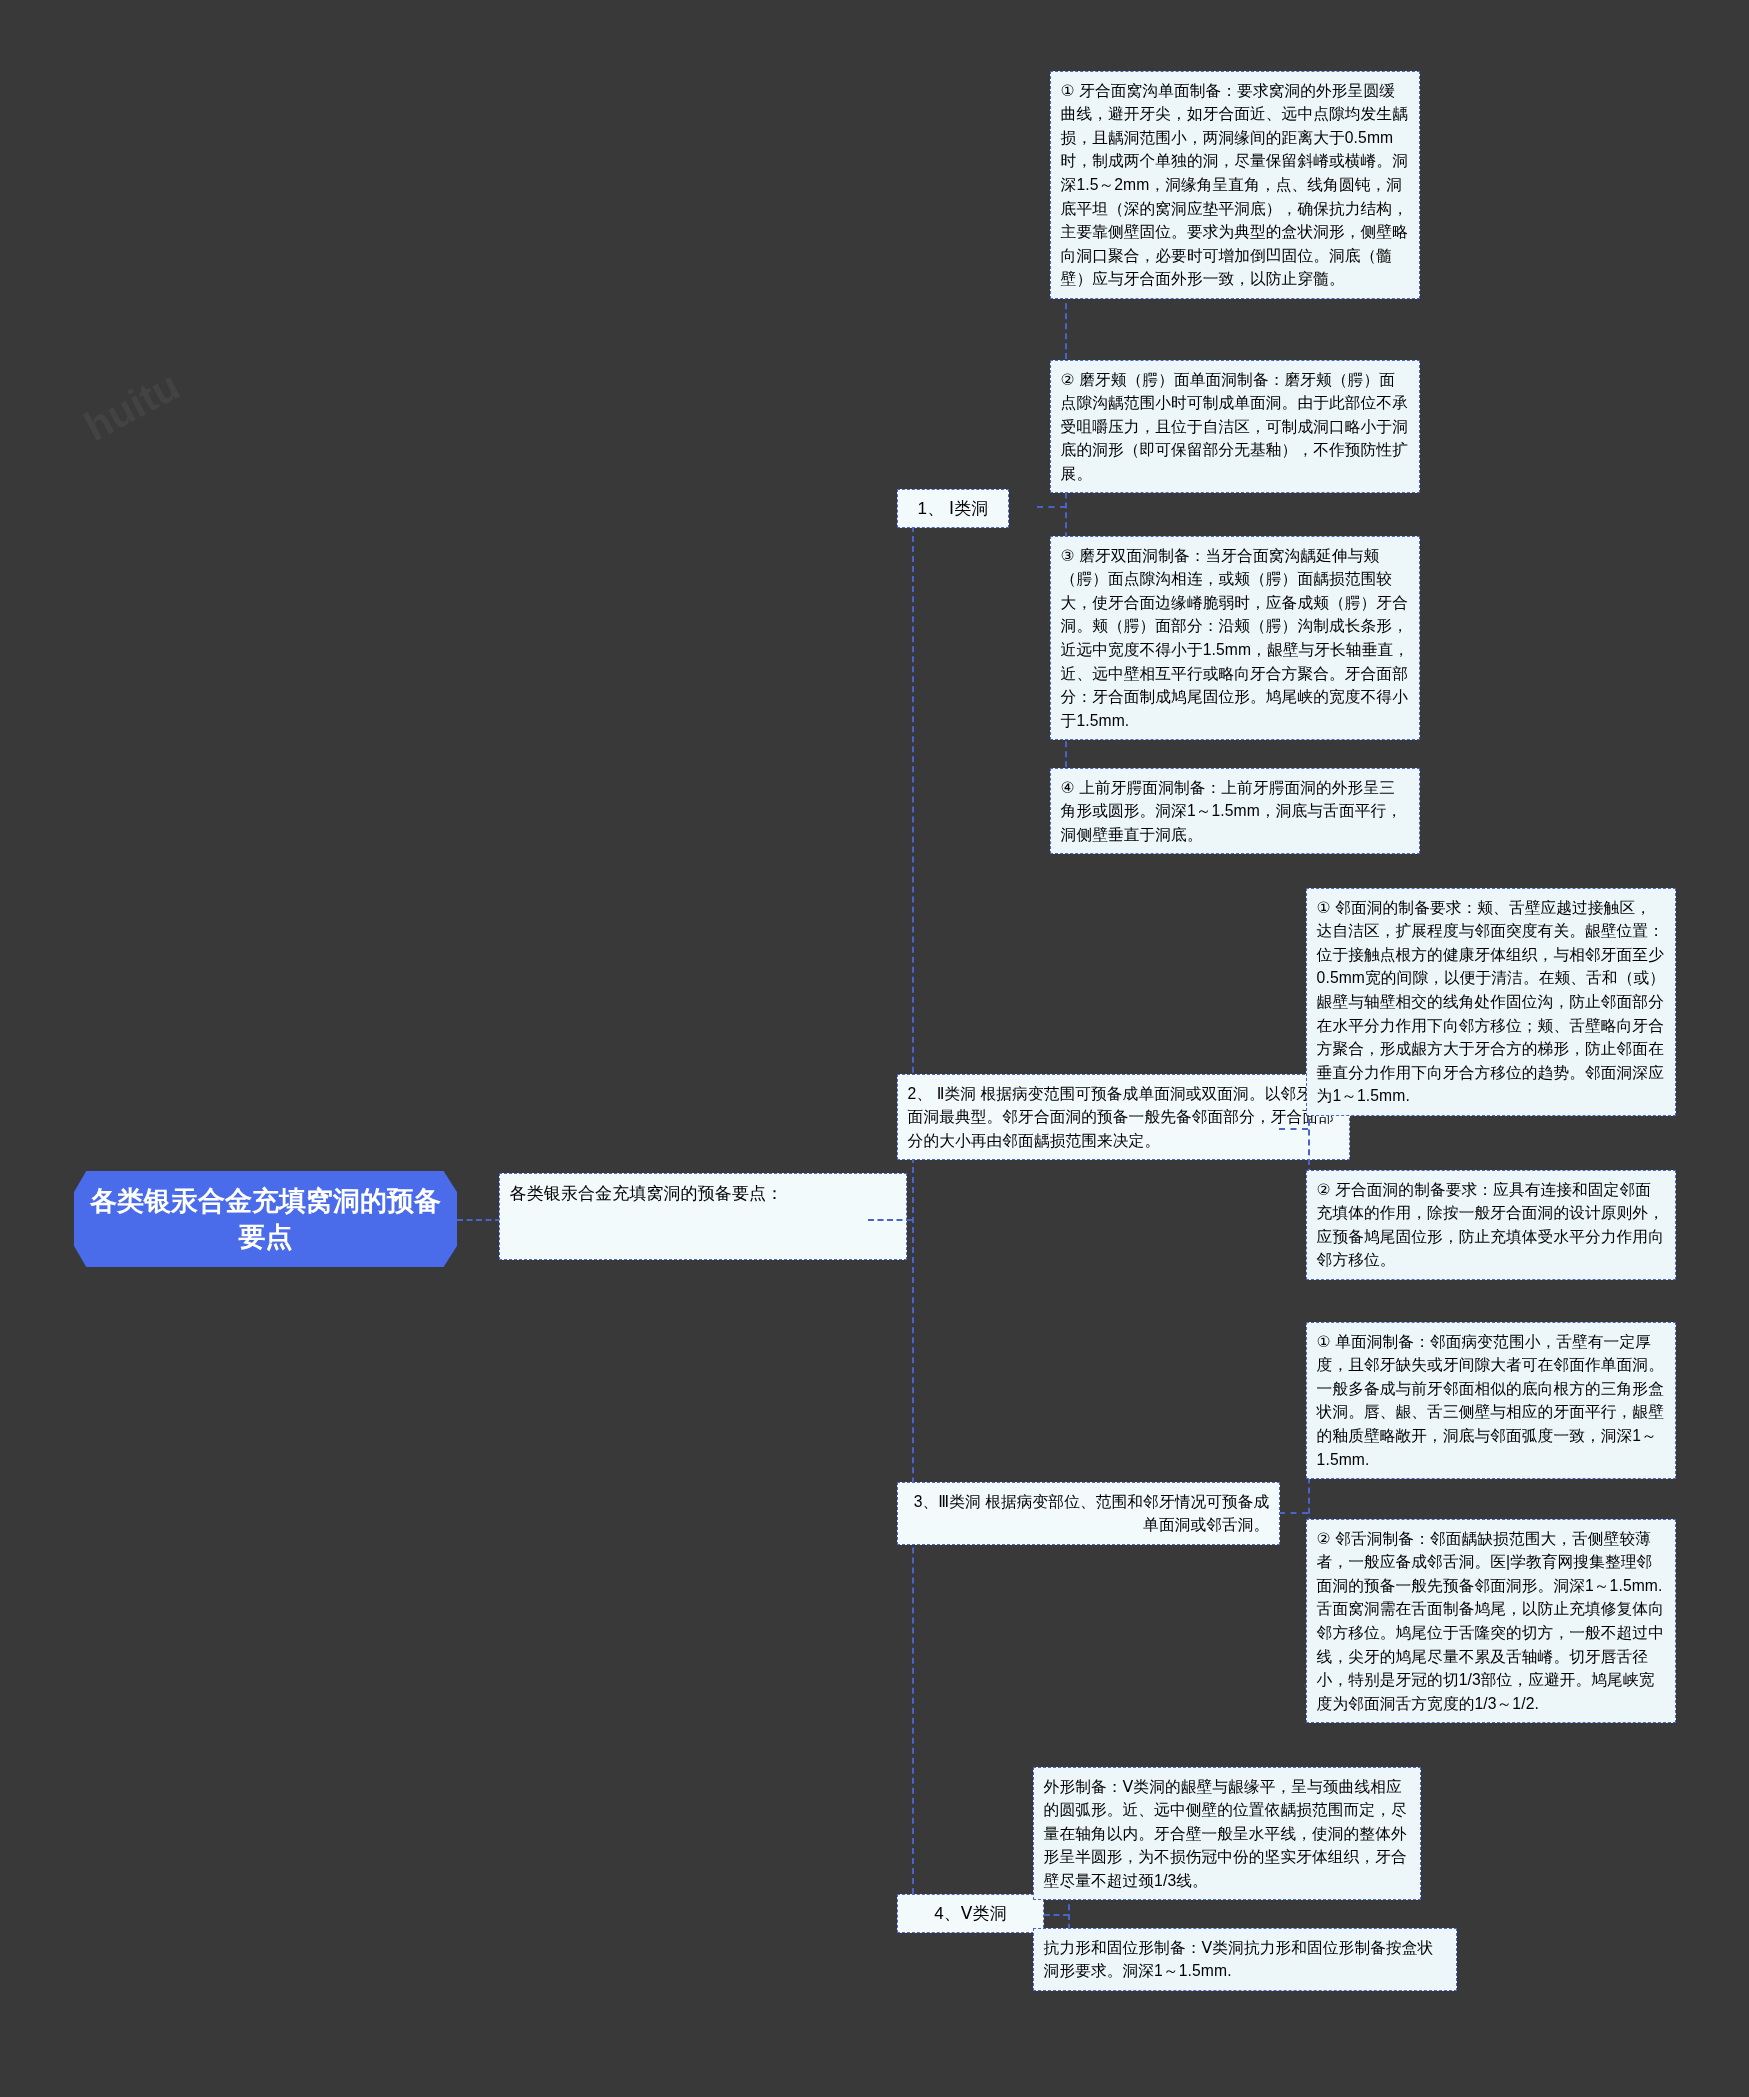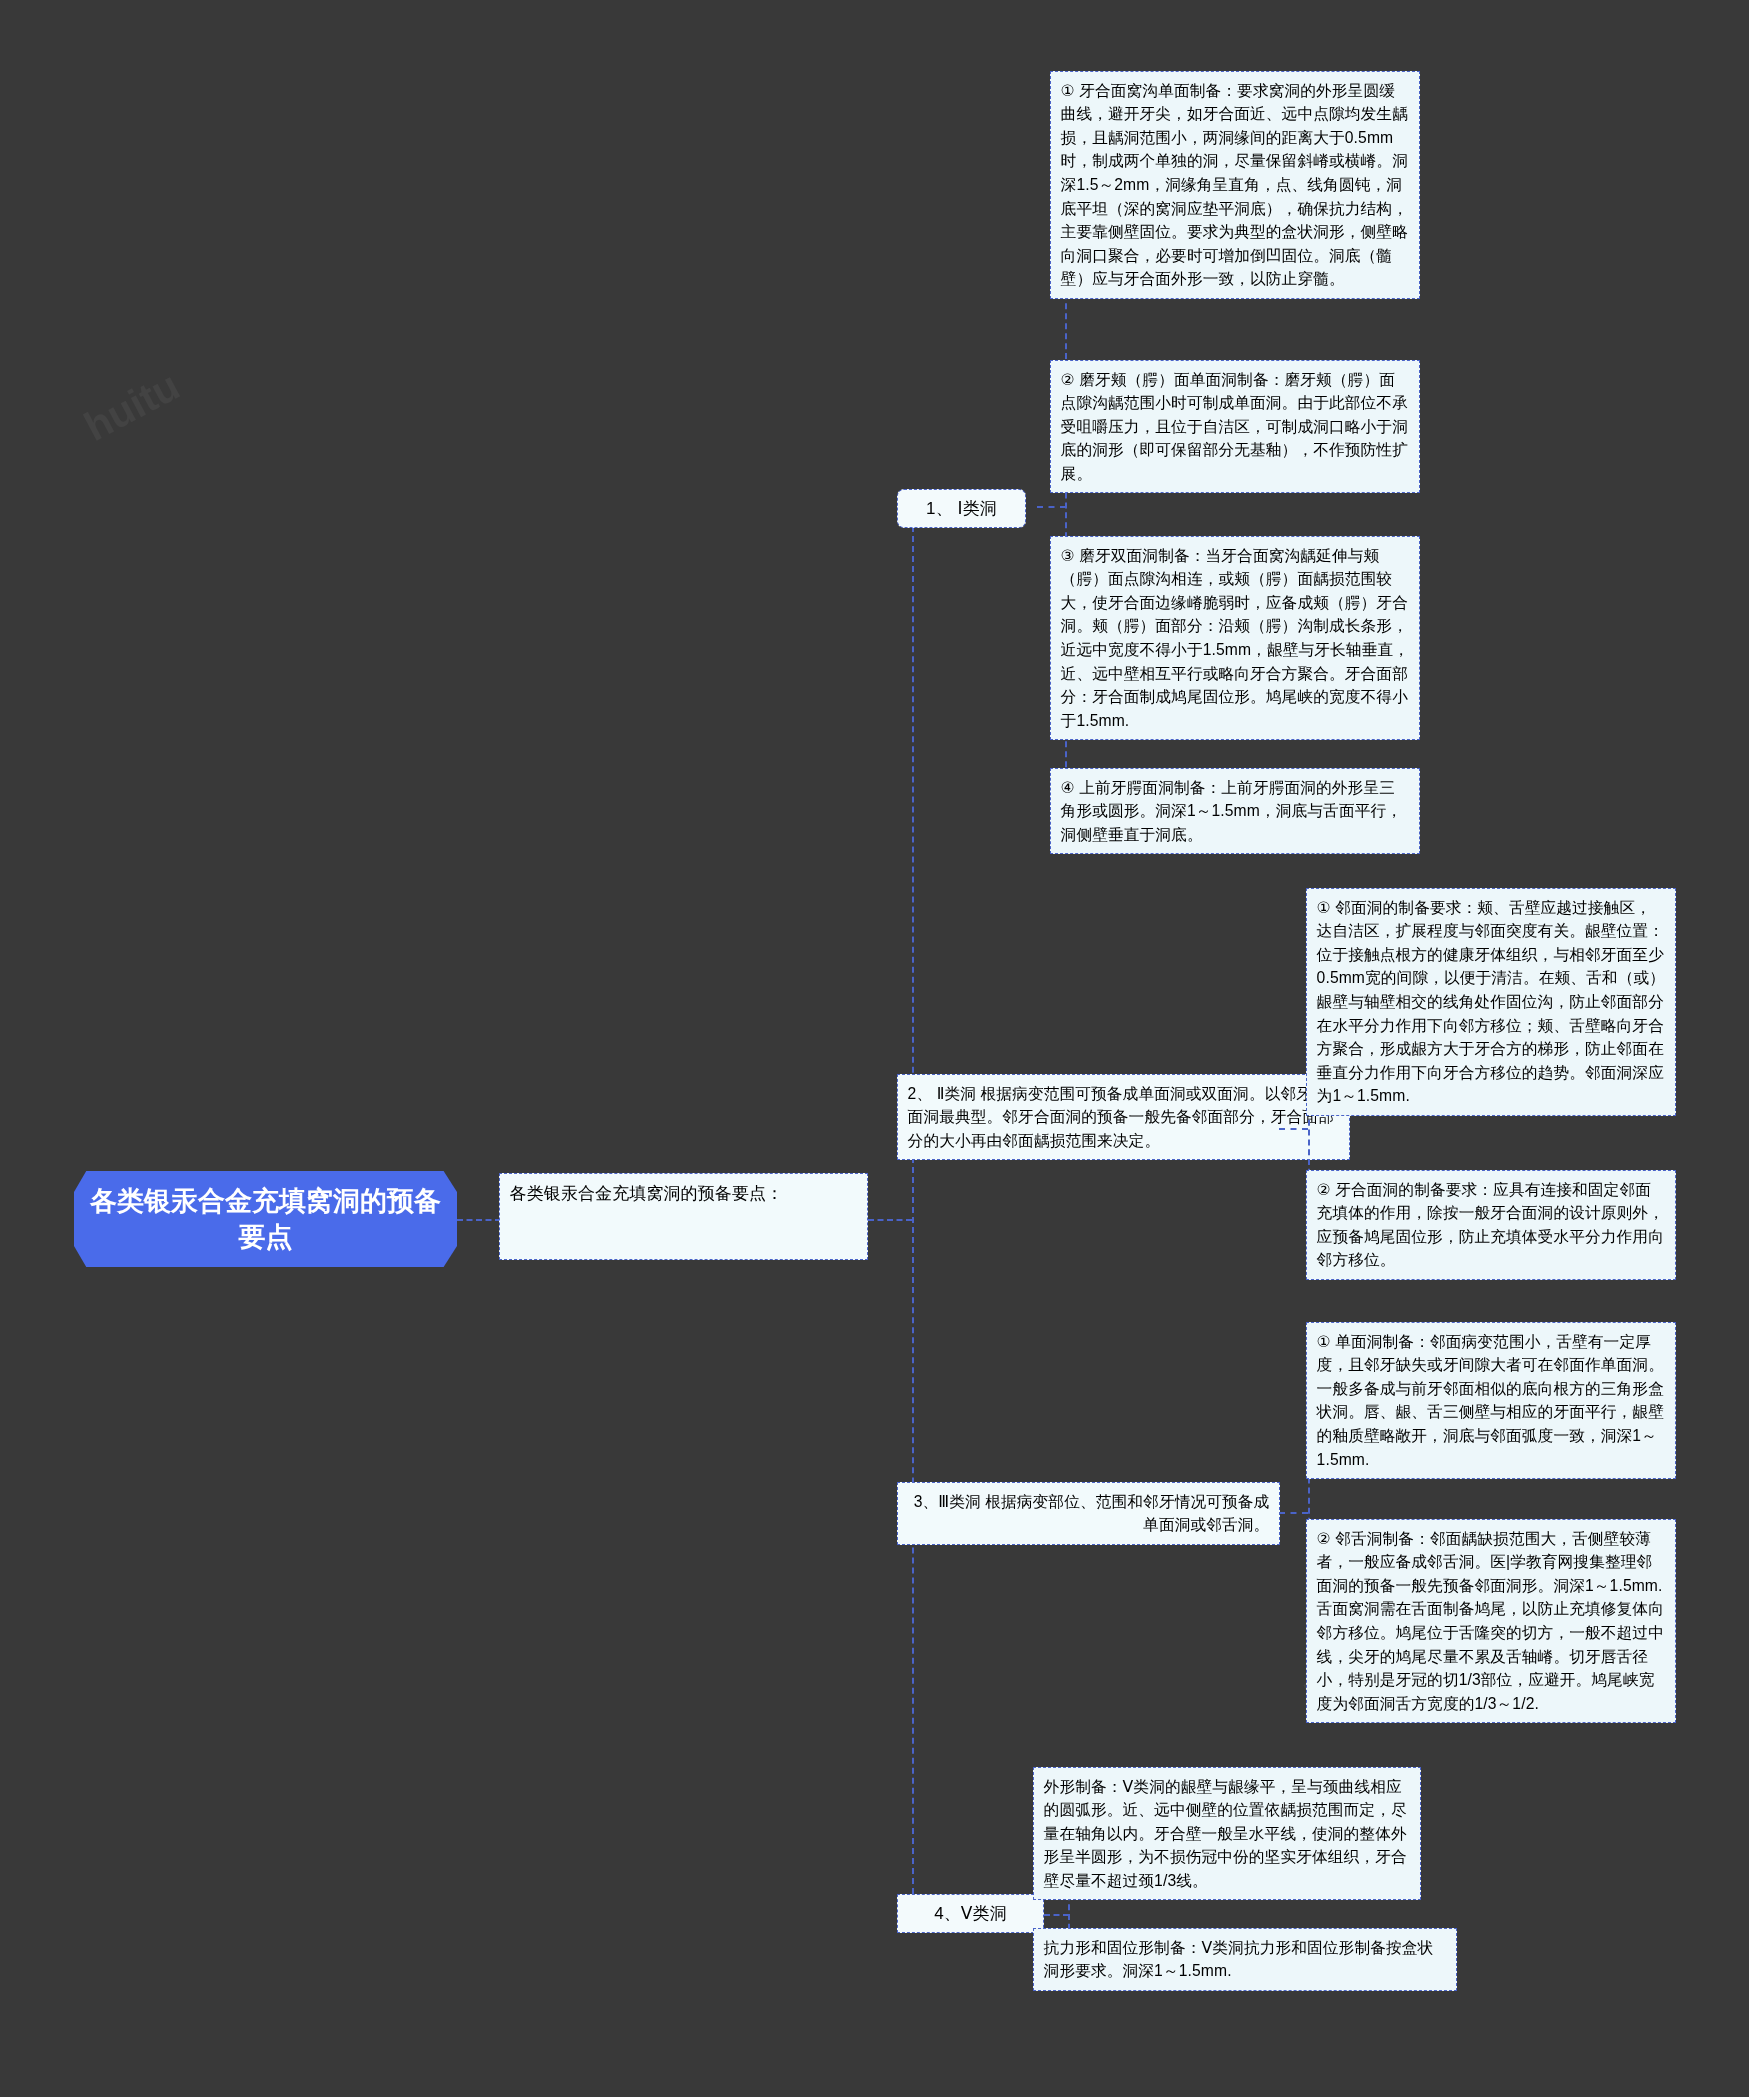--- a/index.html
+++ b/index.html
@@ -60,21 +60,21 @@
     text-align: center;
     padding: 0 10px;
     border: none;
     clip-path: polygon(0 22%, 3.2% 0, 96.5% 0, 100% 22%, 100% 78%, 96.5% 100%, 3.2% 100%, 0 78%);
   }
 
   
   #level1-node {
     left: 499px;
     top: 1173px;
-    width: 369px;
+    width: 408px;
     min-height: 87px;
     font-size: 17px;
   }
 
   
   .vline {
     position: absolute;
     width: 0;
     border-left: 2.1px dashed #4a63c8;
   }
@@ -118,21 +118,21 @@
 
   <div class="hline" style="left:457px; top:1219px; width:44px;"></div>
 
   <div class="node branch" id="level1-node">各类银汞合金充填窝洞的预备要点：</div>
 
   <div class="hline" style="left:868px; top:1219px; width:44px;"></div>
 
   <div class="vline" style="left:912px; top:506px; height:1408px;"></div>
 
   <div class="stub" style="left:912px; top:506px;"></div>
-  <div class="node small" style="left:897px; top:489px; width:129px; font-size:17px; text-align:center;border-radius:7px;">1、 Ⅰ类洞</div>
+  <div class="node small" style="left:897px; top:489px; width:112px; font-size:17px; text-align:center;">1、 Ⅰ类洞</div>
 
   <div class="hline" style="left:1037px; top:506px; width:29px;"></div>
   <div class="vline" style="left:1065px; top:154px; height:663px;"></div>
 
   <div class="stub" style="left:1065px; top:154px;"></div>
   <div class="node leaf" style="left:1050px; top:71px; width:370px;">① 牙合面窝沟单面制备：要求窝洞的外形呈圆缓曲线，避开牙尖，如牙合面近、远中点隙均发生龋损，且龋洞范围小，两洞缘间的距离大于0.5mm时，制成两个单独的洞，尽量保留斜嵴或横嵴。洞深1.5～2mm，洞缘角呈直角，点、线角圆钝，洞底平坦（深的窝洞应垫平洞底），确保抗力结构，主要靠侧壁固位。要求为典型的盒状洞形，侧壁略向洞口聚合，必要时可增加倒凹固位。洞底（髓壁）应与牙合面外形一致，以防止穿髓。</div>
 
   <div class="stub" style="left:1065px; top:413px;"></div>
   <div class="node leaf" style="left:1050px; top:360px; width:370px;">② 磨牙颊（腭）面单面洞制备：磨牙颊（腭）面点隙沟龋范围小时可制成单面洞。由于此部位不承受咀嚼压力，且位于自洁区，可制成洞口略小于洞底的洞形（即可保留部分无基釉），不作预防性扩展。</div>
 

